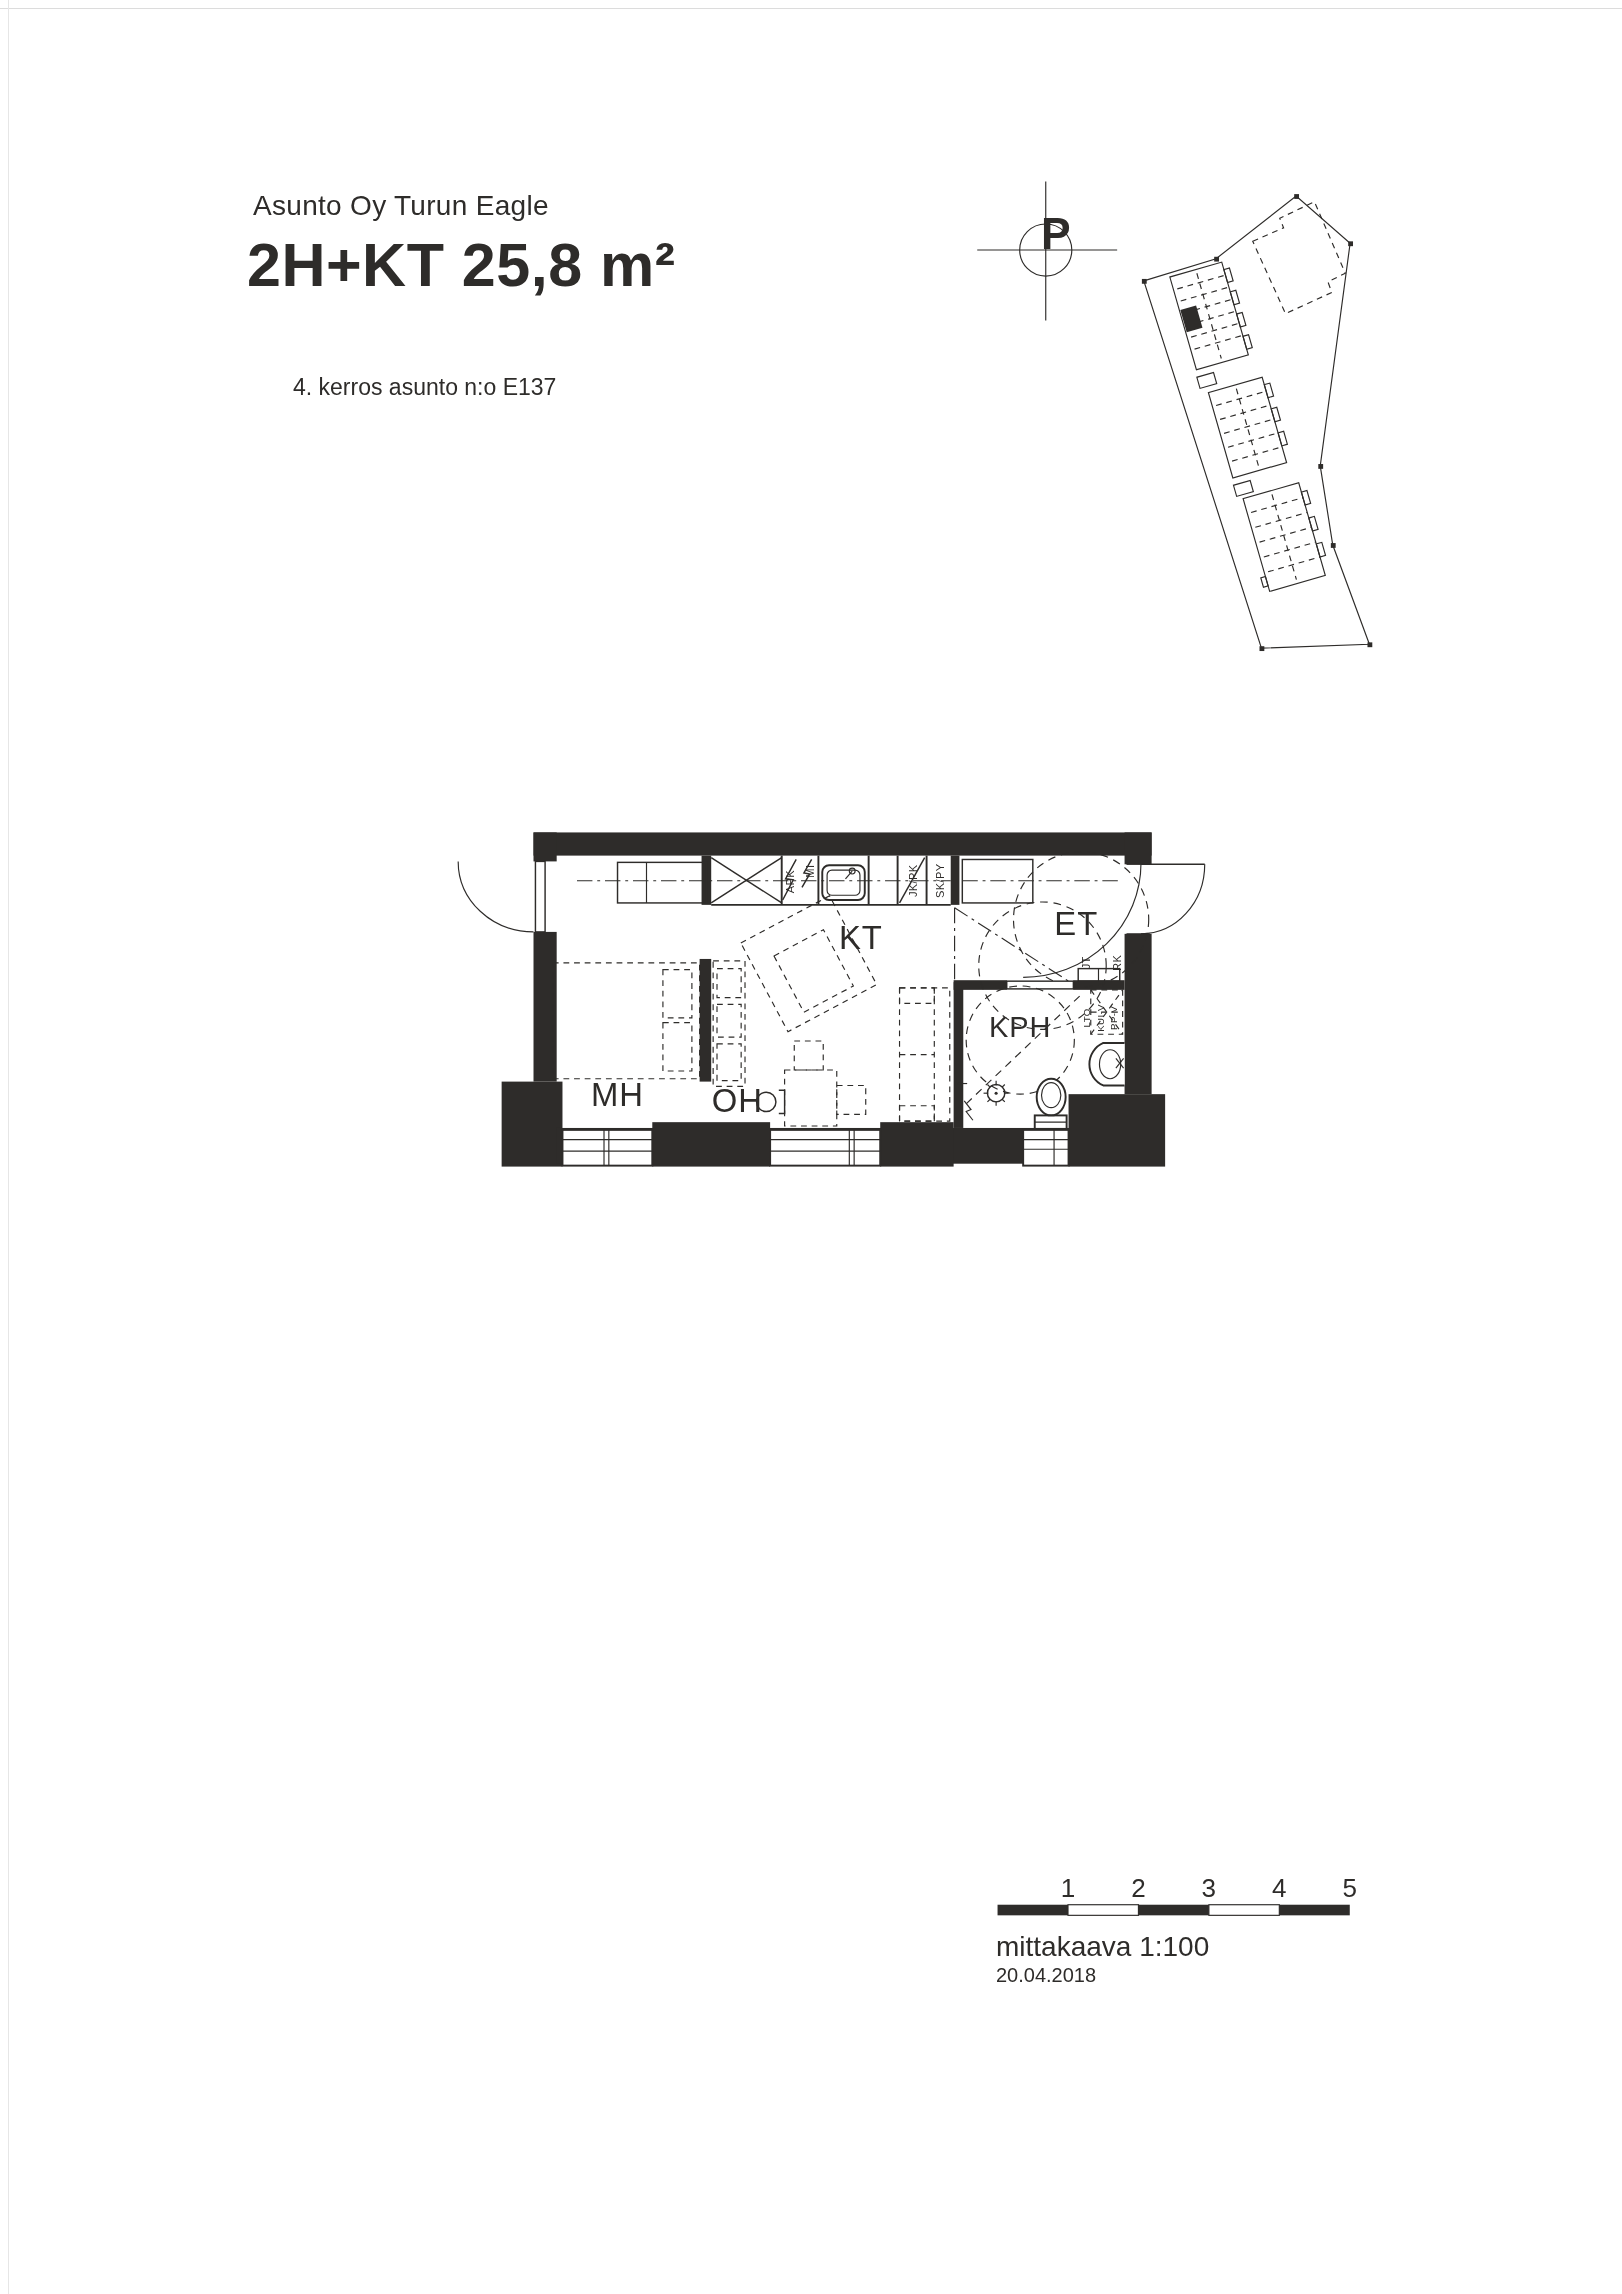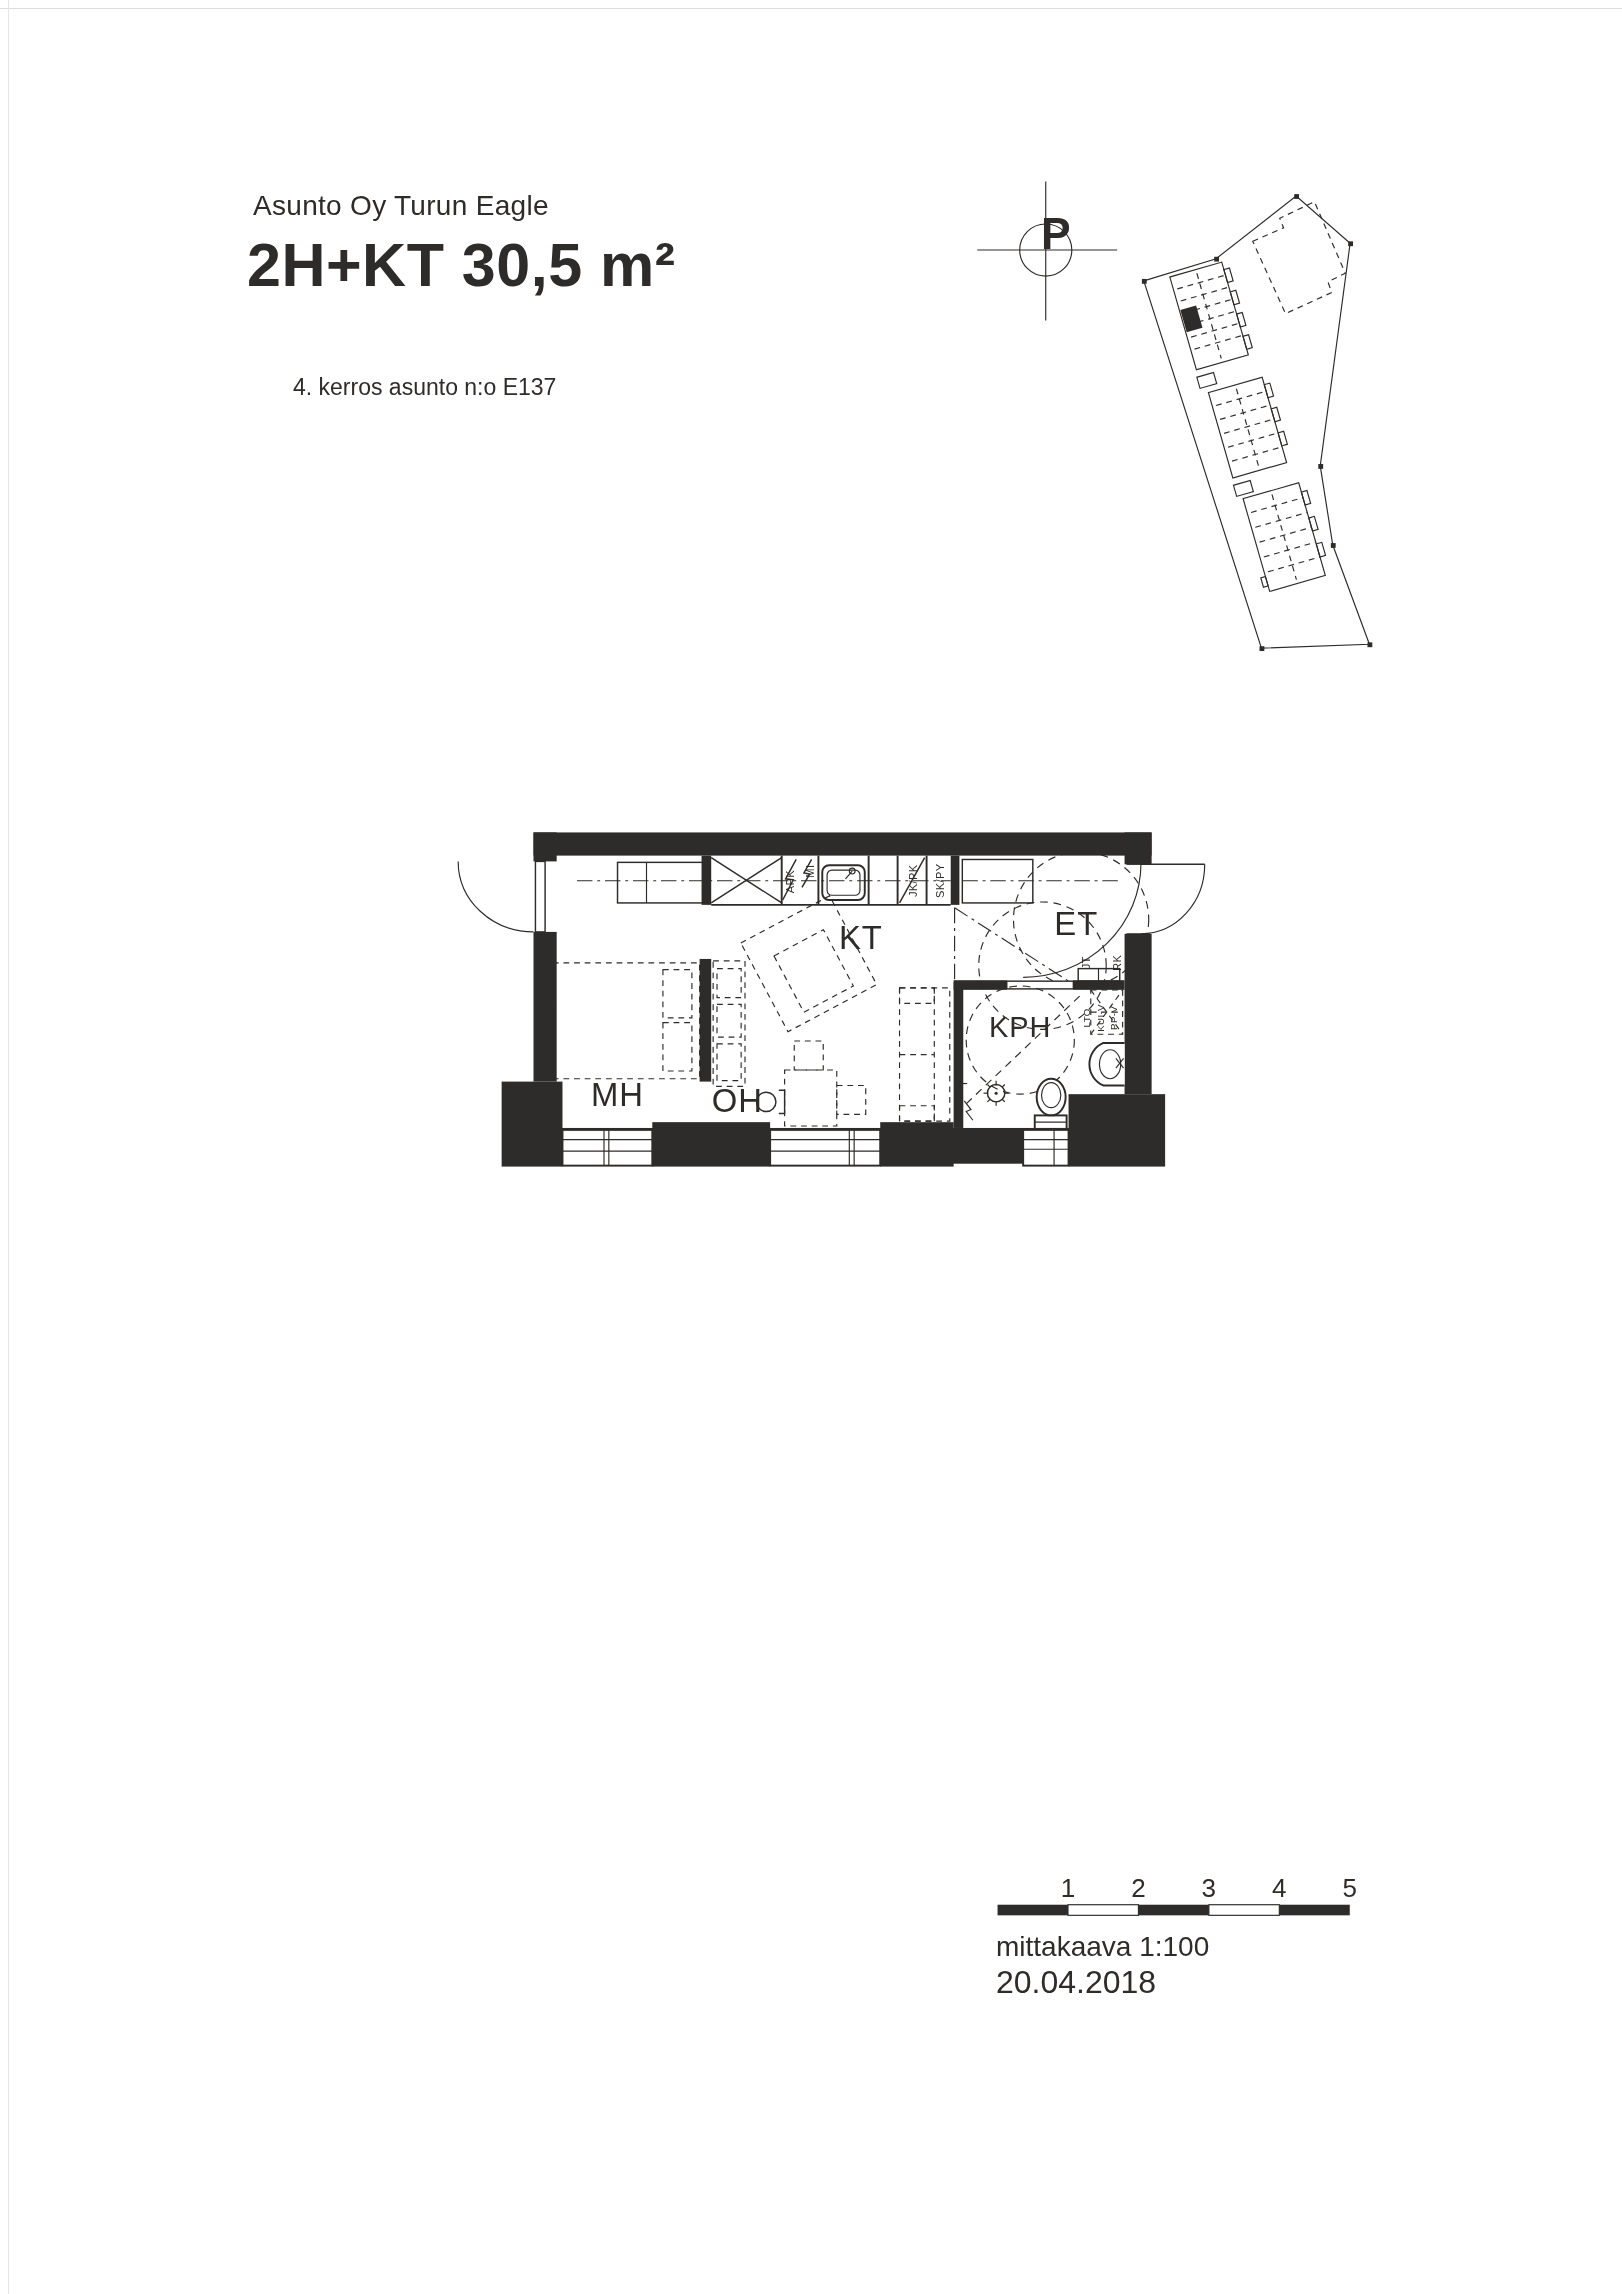--- a/index.html
+++ b/index.html
@@ -4,21 +4,21 @@
 <style>
   html,body{margin:0;padding:0;background:#ffffff;}
   .page{position:relative;width:1622px;height:2294px;background:#ffffff;overflow:hidden;
         font-family:"Liberation Sans",sans-serif;color:#2e2c2a;}
   .scan-top{position:absolute;left:0;top:7.7px;width:100%;height:1px;background:#dcdcdc;}
   .scan-left{position:absolute;left:7.7px;top:0;width:1px;height:100%;background:#e6e6e6;}
   .company{position:absolute;left:253px;top:190px;font-size:28px;letter-spacing:0.3px;}
   .title{position:absolute;left:247px;top:230px;font-size:61px;font-weight:bold;letter-spacing:0.5px;}
   .apts{position:absolute;left:253px;top:362px;font-size:23px;line-height:51px;margin-left:40px;}
   .scale-label{position:absolute;left:996px;top:1931px;font-size:28px;}
-  .scale-date{position:absolute;left:996px;top:1964px;font-size:32px;}
+  .scale-date{position:absolute;left:996px;top:1964px;font-size:20px;}
   svg{position:absolute;overflow:visible;}
   svg text{font-family:"Liberation Sans",sans-serif;fill:#2e2c2a;}
   .wall{fill:#2e2c2a;stroke:none;}
   .ln{stroke:#2e2c2a;stroke-width:2;fill:none;}
   .ln15{stroke:#2e2c2a;stroke-width:1.5;fill:none;}
   .ln12{stroke:#2e2c2a;stroke-width:1.2;fill:none;}
   .white{fill:#ffffff;}
   .dash{stroke-dasharray:8 6;}
   .dashs{stroke-dasharray:6 5;}
   .dashdot{stroke-dasharray:16 5 3 5;}
@@ -29,21 +29,21 @@
   .north{font-size:46px;font-weight:bold;}
 </style>
 </head>
 <body>
 
 <div class="page">
   <div class="scan-top"></div>
   <div class="scan-left"></div>
 
   <div class="company">Asunto Oy Turun Eagle</div>
-  <div class="title">2H+KT 30,5 m²</div>
+  <div class="title">2H+KT 25,8 m²</div>
   <div class="apts">
     <div>4. kerros asunto n:o E137</div>
   </div>
 
   <svg style="left:956px;top:164px;" width="193" height="174" viewBox="0 0 200 180">
     <line class="ln12" x1="93" y1="18" x2="93" y2="162"></line>
     <line class="ln12" x1="22" y1="89" x2="167" y2="89"></line>
     <circle class="ln12" cx="93" cy="89" r="27" fill="none"></circle>
     <text class="north" x="88" y="88">P</text>
   </svg>

